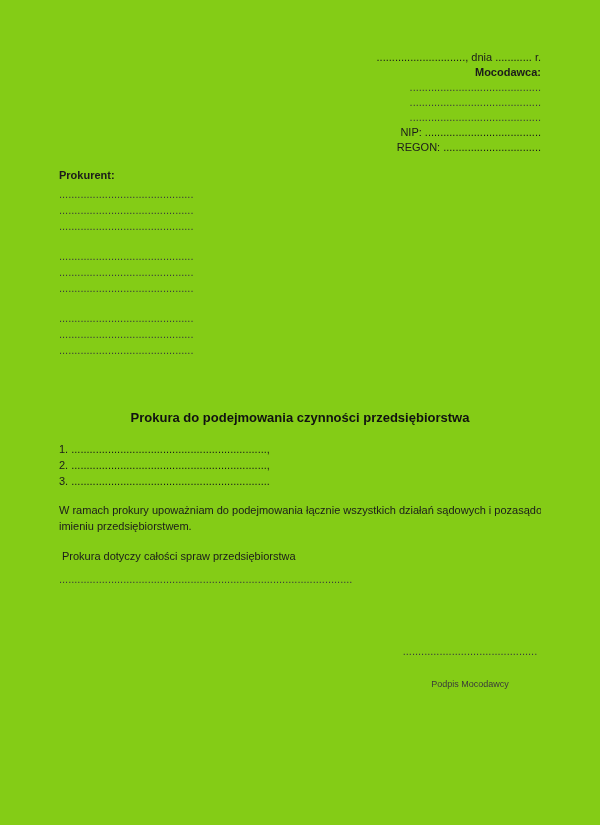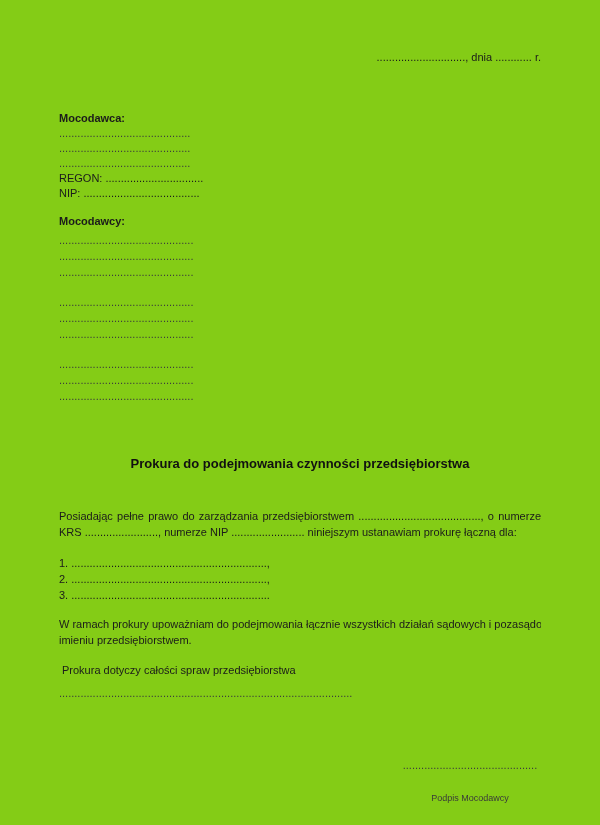--- a/index.html
+++ b/index.html
@@ -8,21 +8,21 @@
     width:600px;height:825px;
     background:#84cc16;
     box-sizing:border-box;
     padding:50px 59px 0 59px;
     font-family:"Liberation Sans","DejaVu Sans",sans-serif;
     font-size:11px;line-height:15px;color:#1b1b1b;
     overflow:hidden;
   }
   .date{text-align:right;white-space:nowrap;}
   .section{margin-top:0;}
-  .mocodawca{margin-top:46px;}
+  .mocodawca{text-align:right;}
   .prokurent{margin-top:13px;}
   .label{font-weight:bold;line-height:15px;}
   .dotline{line-height:15px;color:#3d3d3d;white-space:nowrap;overflow:hidden;}
   .infoline{line-height:15px;white-space:nowrap;}
   .pgroup{margin-top:3px;}
   .pgroup .dotline{line-height:16px;}
   .pgroup + .pgroup{margin-top:14px;}
   .title{
     margin-top:52px;text-align:center;font-weight:bold;
     font-size:13px;line-height:16px;color:#111;
@@ -48,49 +48,45 @@
 
 <div class="page">
 
   <div class="date">............................., dnia ............ r.</div>
 
   <div class="section mocodawca">
     <div class="label">Mocodawca:</div>
     <div class="dotline">...........................................</div>
     <div class="dotline">...........................................</div>
     <div class="dotline">...........................................</div>
+    <div class="infoline">NIP: ......................................</div>
     <div class="infoline">REGON: ................................</div>
-    <div class="infoline">NIP: ......................................</div>
   </div>
 
   <div class="section prokurent">
-    <div class="label">Mocodawcy:</div>
+    <div class="label">Prokurent:</div>
     <div class="pgroup">
       <div class="dotline">............................................</div>
       <div class="dotline">............................................</div>
       <div class="dotline">............................................</div>
     </div>
     <div class="pgroup">
       <div class="dotline">............................................</div>
       <div class="dotline">............................................</div>
       <div class="dotline">............................................</div>
     </div>
     <div class="pgroup">
       <div class="dotline">............................................</div>
       <div class="dotline">............................................</div>
       <div class="dotline">............................................</div>
     </div>
   </div>
 
   <div class="title">Prokura do podejmowania czynności przedsiębiorstwa</div>
 
-  <div class="para para1">
-    <div class="jline">Posiadając pełne prawo do zarządzania przedsiębiorstwem ........................................, o numerze</div>
-    <div class="lline">KRS ........................, numerze NIP ........................ niniejszym ustanawiam prokurę łączną dla:</div>
-  </div>
 
   <div class="list">
     <div class="item">1. ................................................................,</div>
     <div class="item">2. ................................................................,</div>
     <div class="item">3. .................................................................</div>
   </div>
 
   <div class="para para2">
     <div class="jline">W ramach prokury upoważniam do podejmowania łącznie wszystkich działań sądowych i pozasądowych w</div>
     <div class="lline">imieniu przedsiębiorstwem.</div>

